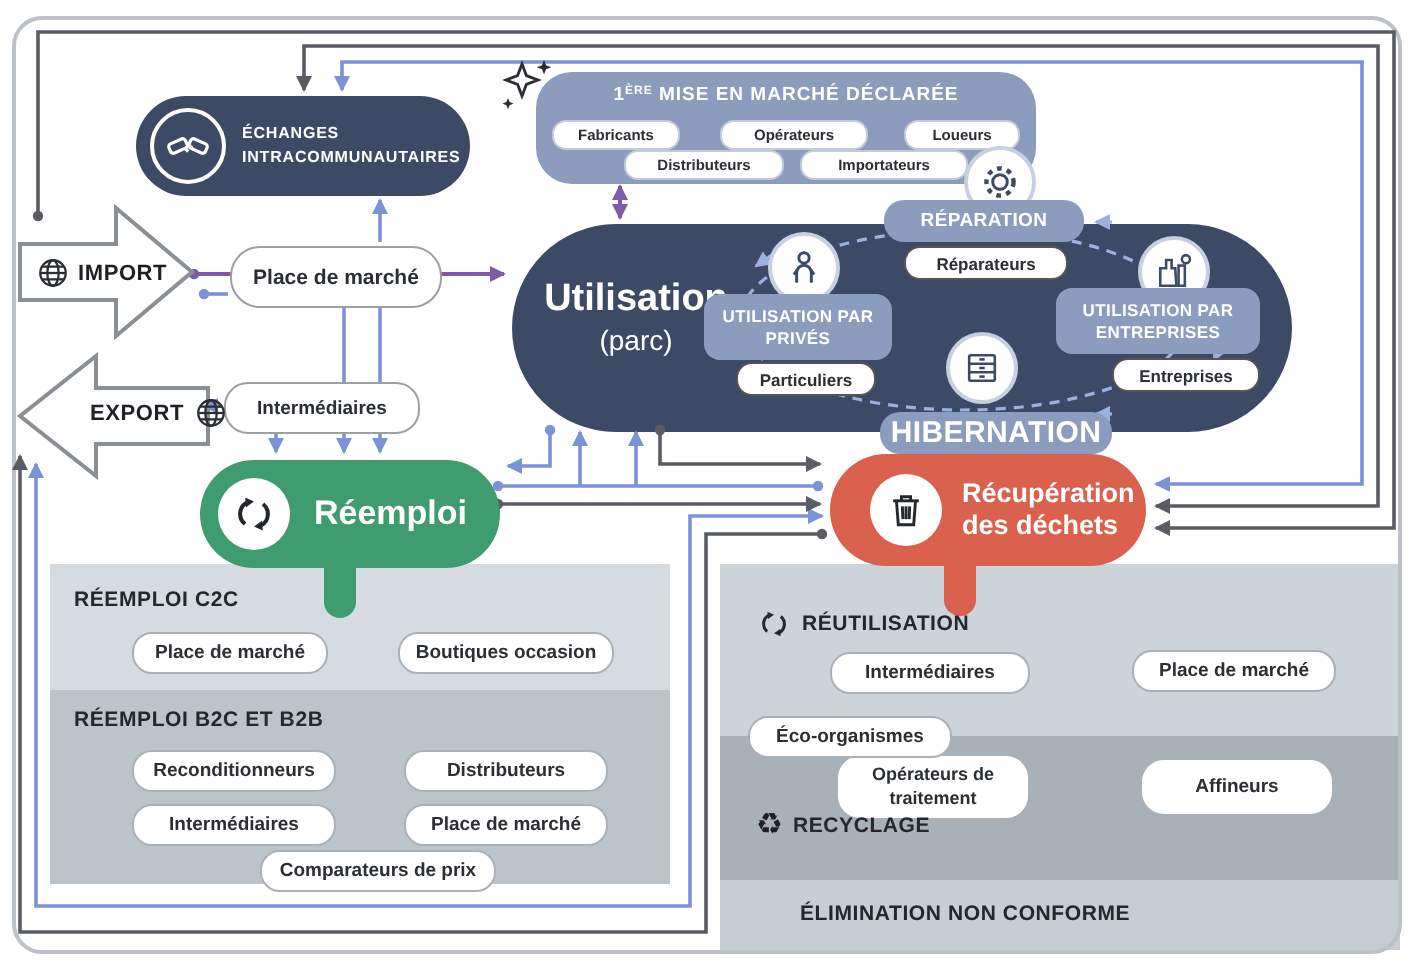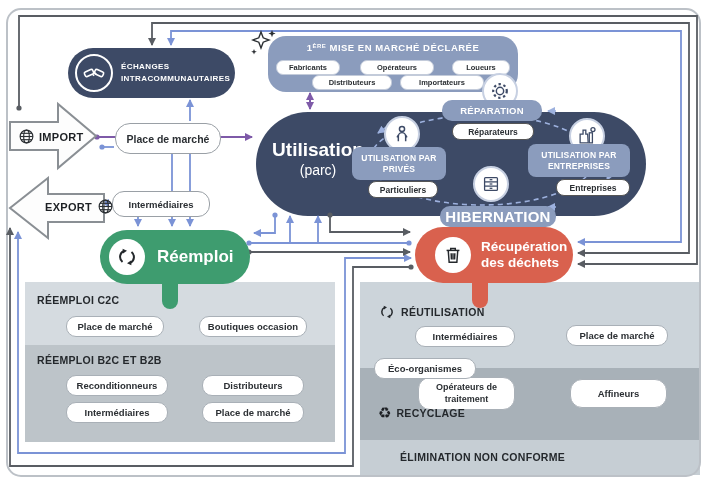--- a/index.html
+++ b/index.html
@@ -256,20 +256,21 @@
   </div>
 
   <div class="stitle" style="left:37px;top:294px;">RÉEMPLOI C2C</div>
   <div class="pill" style="left:66px;top:316px;width:96px;height:19px;">Place de marché</div>
   <div class="pill" style="left:199px;top:316px;width:106px;height:19px;">Boutiques occasion</div>
   <div class="stitle" style="left:37px;top:354px;">RÉEMPLOI B2C ET B2B</div>
   <div class="pill" style="left:66px;top:375px;width:100px;height:19px;">Reconditionneurs</div>
   <div class="pill" style="left:202px;top:375px;width:100px;height:19px;">Distributeurs</div>
   <div class="pill" style="left:66px;top:402px;width:100px;height:19px;">Intermédiaires</div>
   <div class="pill" style="left:202px;top:402px;width:100px;height:19px;">Place de marché</div>
+  <div class="pill" style="left:130px;top:425px;width:116px;height:19px;">Comparateurs de prix</div>
 
   <div class="abs z4" style="left:378px;top:303px;display:flex;align-items:center;gap:5px;justify-content:space-between;">
     <svg width="18" height="18" viewBox="0 0 24 24">
       <g stroke="#24282c" stroke-width="2" fill="none">
         <path d="M7.5,17 A6.5,6.5 0 0 1 8.5,6.2"></path>
         <path d="M16.5,7 A6.5,6.5 0 0 1 15.5,17.8"></path>
       </g>
       <path d="M7.6,3.8 L12,5.8 L8,8.6 z" fill="#24282c"></path>
       <path d="M16.4,20.2 L12,18.2 L16,15.4 z" fill="#24282c"></path>
     </svg>

